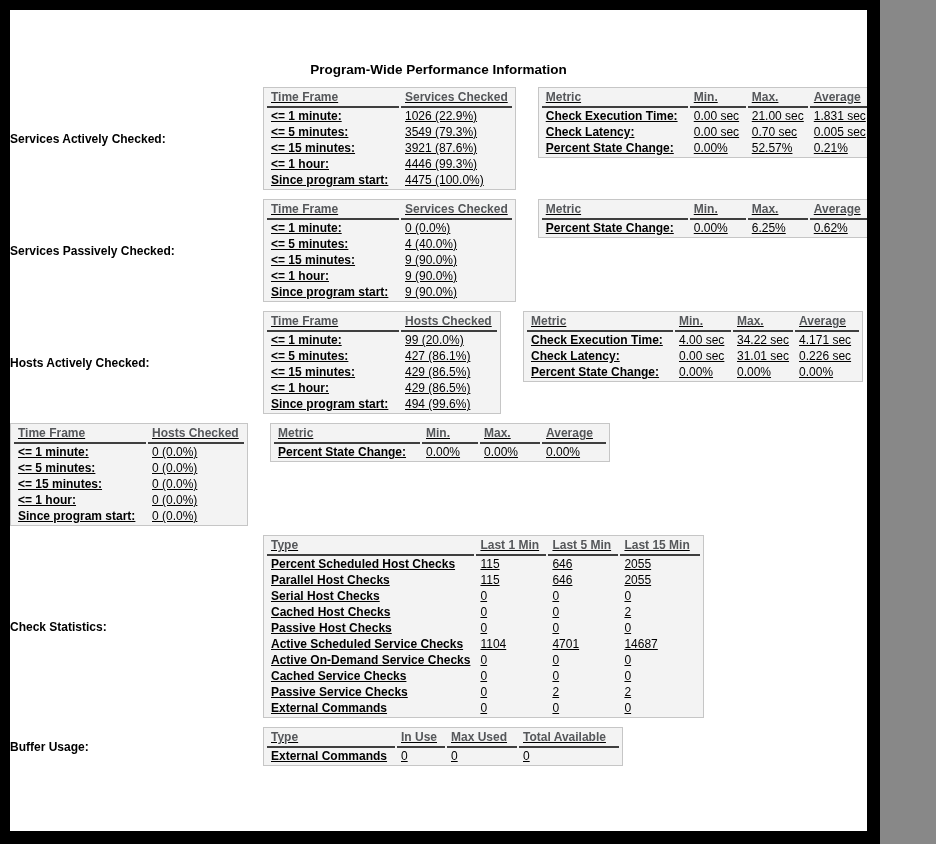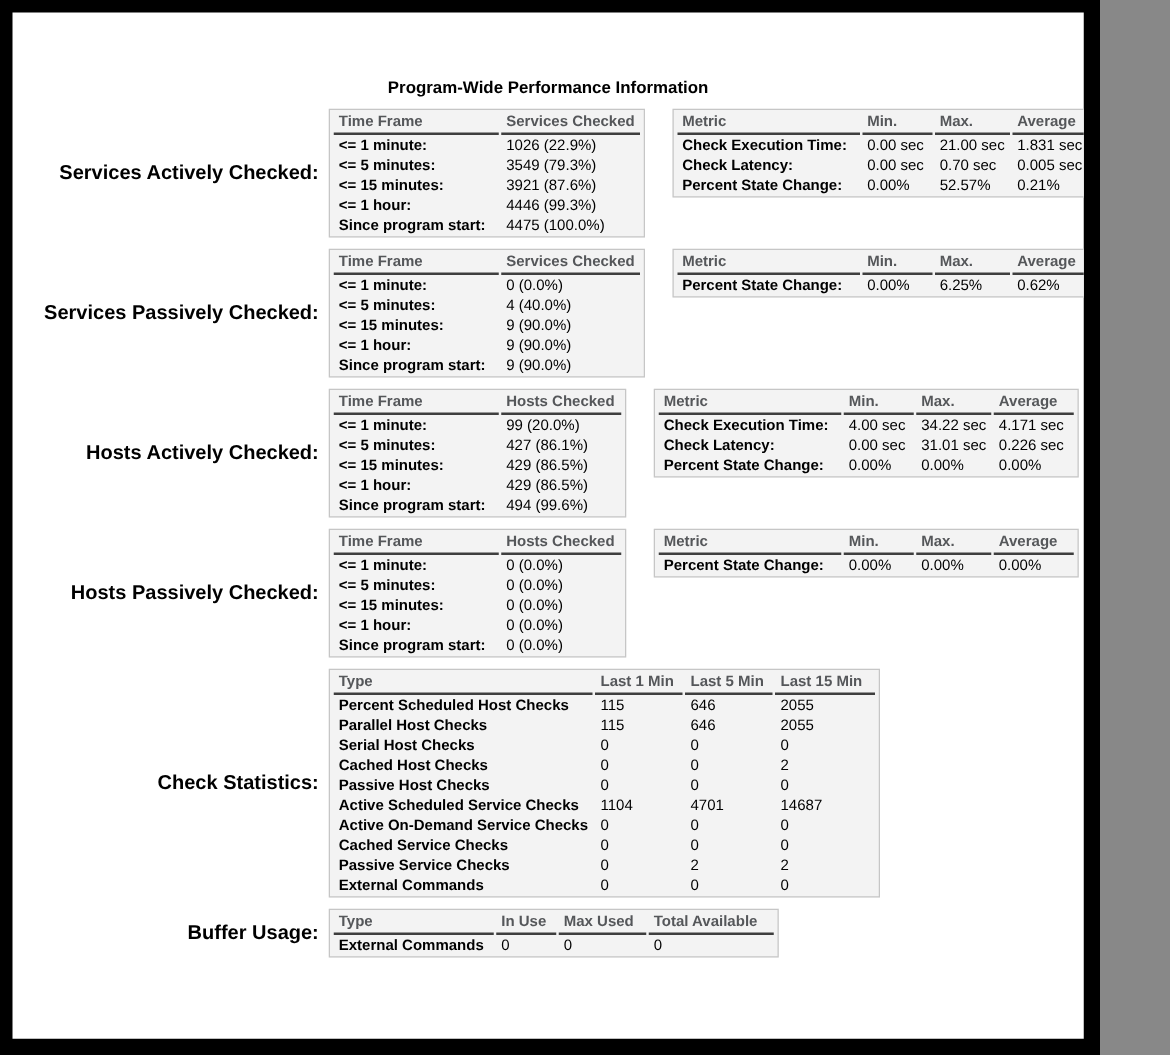--- a/index.html
+++ b/index.html
@@ -20,25 +20,25 @@
     overflow:hidden;
   }
   .content{padding-top:52px;}
   .title{
     text-align:center;font-weight:bold;font-size:13.5px;color:#000;
     margin-bottom:10px;
   }
   .section{display:flex;align-items:flex-start;margin-bottom:9px;}
   .label-col{
     width:253px;min-width:253px;box-sizing:border-box;
-    text-align:right;padding-right:8px;
-    font-weight:bold;font-size:16px;
+    text-align:left;padding-right:8px;
+    font-weight:bold;font-size:12px;
     align-self:center;
   }
-  .tables{display:flex;align-items:flex-start;gap:22px;}
+  .tables{display:flex;align-items:flex-start;gap:22px;text-decoration:underline;}
   table{
     border-collapse:separate;border-spacing:2px 0;
     background:var(--table-bg);
     border:1px solid var(--table-border);
     font-size:12px;
     padding:1px;
   }
   th{
     color:var(--header-text);text-align:left;font-weight:bold;
     border-bottom:2px solid var(--header-underline);
@@ -251,21 +251,20 @@
                 <td class="val">0.00%</td>
                 <td class="val">0.00%</td>
                 <td class="val">0.00%</td>
               </tr>
             </tbody>
           </table>
       </div>
     </div>
 
     <div class="section">
-      <div class="label-col">Hosts Passively Checked:</div>
       <div class="tables">
         <table class="tf-table">
             <thead>
               <tr>
                 <th>Time Frame</th>
                 <th>Hosts Checked</th>
               </tr>
             </thead>
             <tbody>
               <tr>

